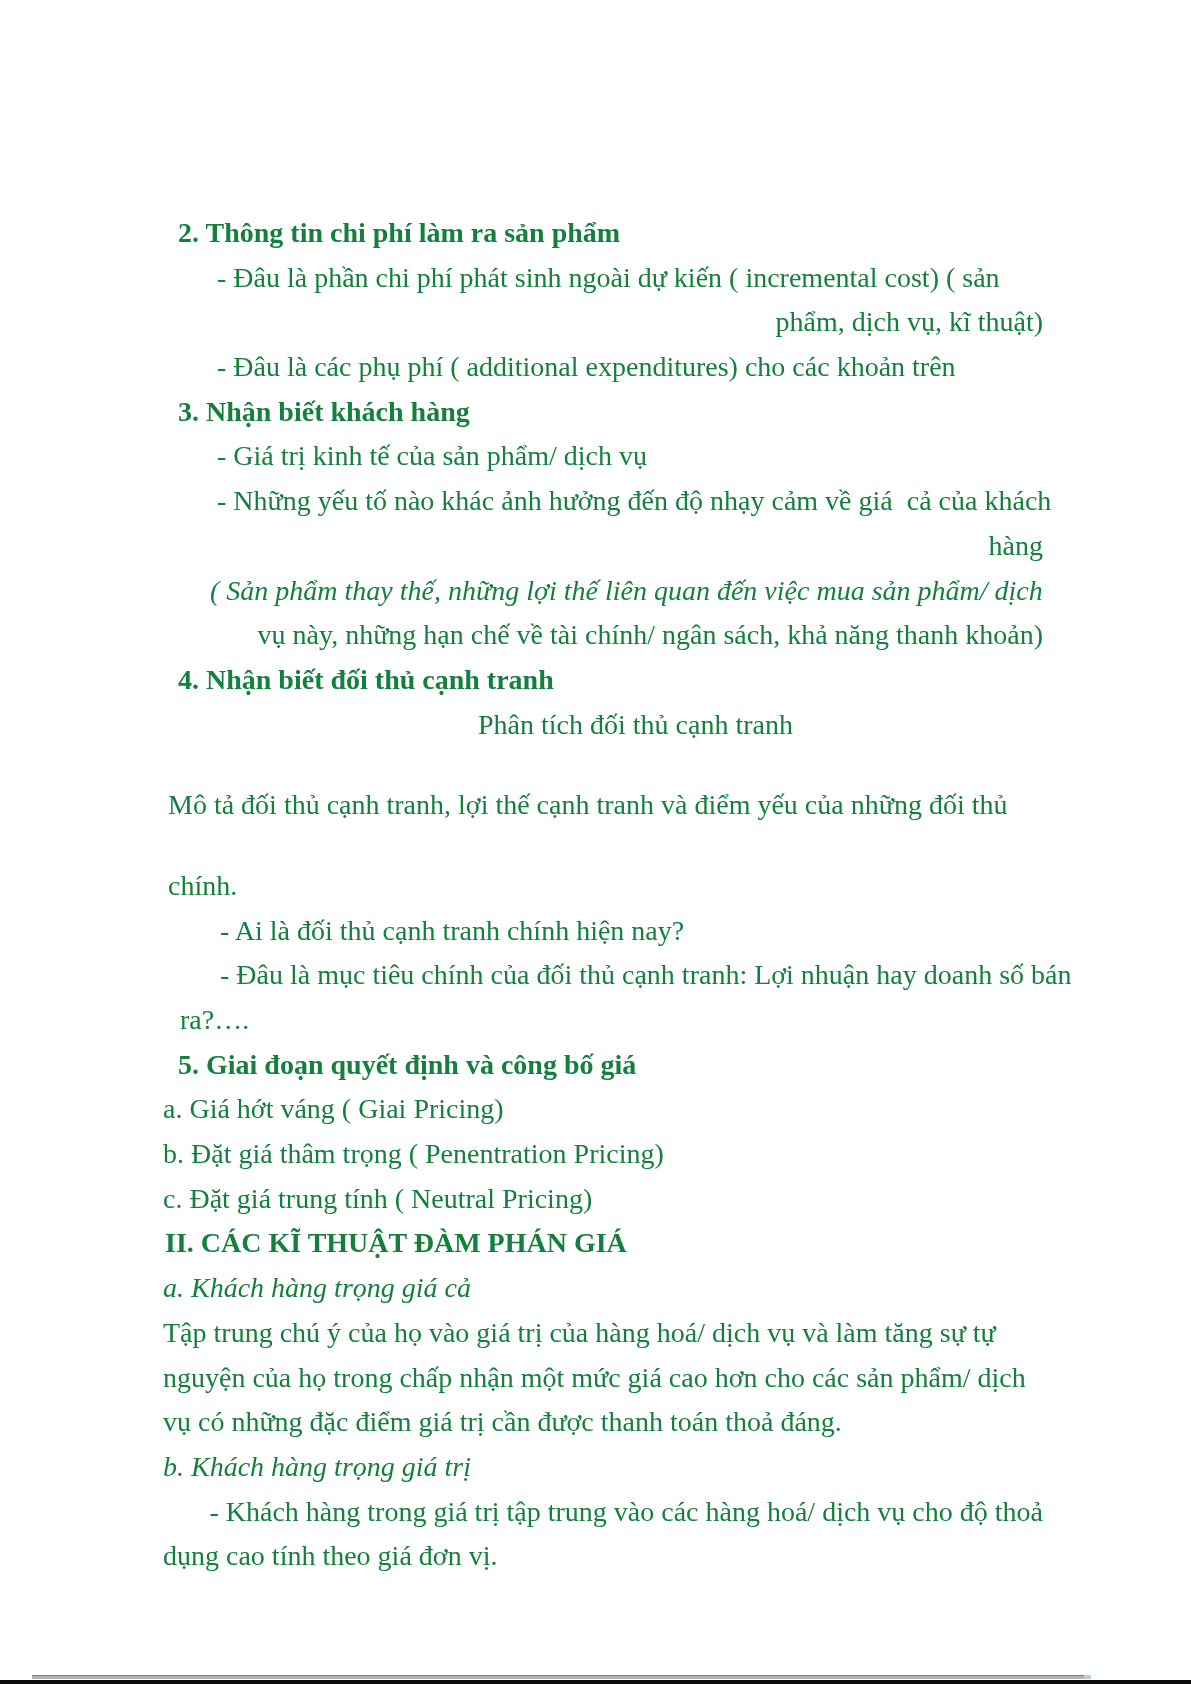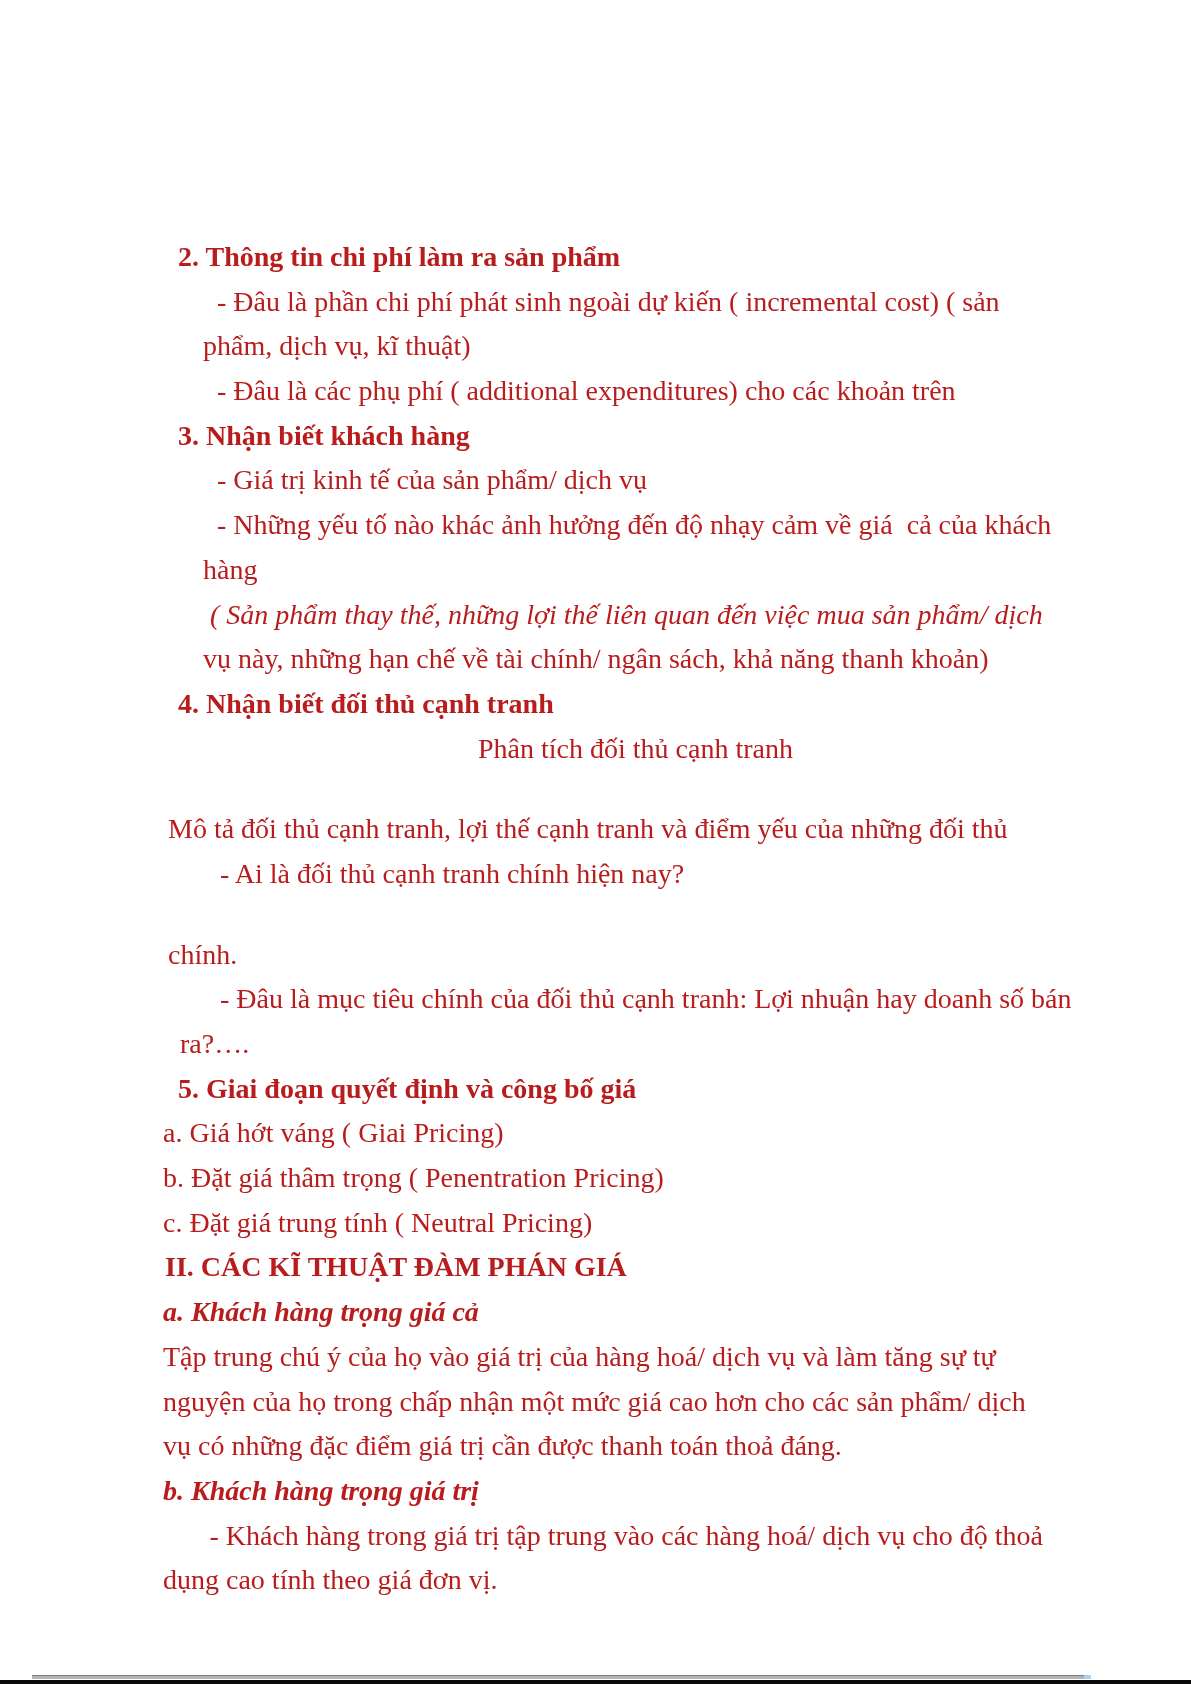--- a/index.html
+++ b/index.html
@@ -10,39 +10,39 @@
   body {
     width: 1191px;
     height: 1685px;
     position: relative;
     overflow: hidden;
     font-family: "Liberation Serif", "DejaVu Serif", serif;
   }
   .doc {
     position: absolute;
     left: 163px;
-    top: 235px;
+    top: 211px;
     width: 880px;
-    color: #b91c1c;
+    color: #15803d;
     font-size: 28px;
   }
   .ln {
     height: 44.7px;
     line-height: 44.7px;
     white-space: pre;
   }
   .h  { font-weight: bold; }
-  .hi { font-weight: bold; font-style: italic; }
+  .hi { font-weight: normal; font-style: italic; }
   .in0  { padding-left: 0px; }
   .in2  { padding-left: 2px; }
   .in5  { padding-left: 5px; margin-top: 36px; }
   .in9  { padding-left: 9px; text-align: right; }
   .in15 { padding-left: 15px; }
   .in17 { padding-left: 17px; }
-  .in40 { padding-left: 40px; }
+  .in40 { padding-left: 40px; text-align: right; }
   .in47 { padding-left: 47px; font-style: italic; }
   .in54 { padding-left: 54px; }
   .in57 { padding-left: 57px; }
   .in65 { padding-left: 65px; text-align: center; }
 
   
   .hscroll-line {
     position: absolute;
     left: 32px;
     top: 1675px;
@@ -79,22 +79,22 @@
   <div class="ln in54">- Đâu là các phụ phí ( additional expenditures) cho các khoản trên</div>
   <div class="ln h  in15">3. Nhận biết khách hàng</div>
   <div class="ln in54">- Giá trị kinh tế của sản phẩm/ dịch vụ</div>
   <div class="ln in54">- Những yếu tố nào khác ảnh hưởng đến độ nhạy cảm về giá  cả của khách</div>
   <div class="ln in40">hàng</div>
   <div class="ln in47">( Sản phẩm thay thế, những lợi thế liên quan đến việc mua sản phẩm/ dịch</div>
   <div class="ln in40">vụ này, những hạn chế về tài chính/ ngân sách, khả năng thanh khoản)</div>
   <div class="ln h  in15">4. Nhận biết đối thủ cạnh tranh</div>
   <div class="ln in65">Phân tích đối thủ cạnh tranh</div>
   <div class="ln in5">Mô tả đối thủ cạnh tranh, lợi thế cạnh tranh và điểm yếu của những đối thủ</div>
+  <div class="ln in5">chính.</div>
   <div class="ln in57">- Ai là đối thủ cạnh tranh chính hiện nay?</div>
-  <div class="ln in5">chính.</div>
   <div class="ln in57">- Đâu là mục tiêu chính của đối thủ cạnh tranh: Lợi nhuận hay doanh số bán</div>
   <div class="ln in17">ra?….</div>
   <div class="ln h  in15">5. Giai đoạn quyết định và công bố giá</div>
   <div class="ln in0">a. Giá hớt váng ( Giai Pricing)</div>
   <div class="ln in0">b. Đặt giá thâm trọng ( Penentration Pricing)</div>
   <div class="ln in0">c. Đặt giá trung tính ( Neutral Pricing)</div>
   <div class="ln h  in2">II. CÁC KĨ THUẬT ĐÀM PHÁN GIÁ</div>
   <div class="ln hi in0">a. Khách hàng trọng giá cả</div>
   <div class="ln in0">Tập trung chú ý của họ vào giá trị của hàng hoá/ dịch vụ và làm tăng sự tự</div>
   <div class="ln in0">nguyện của họ trong chấp nhận một mức giá cao hơn cho các sản phẩm/ dịch</div>

